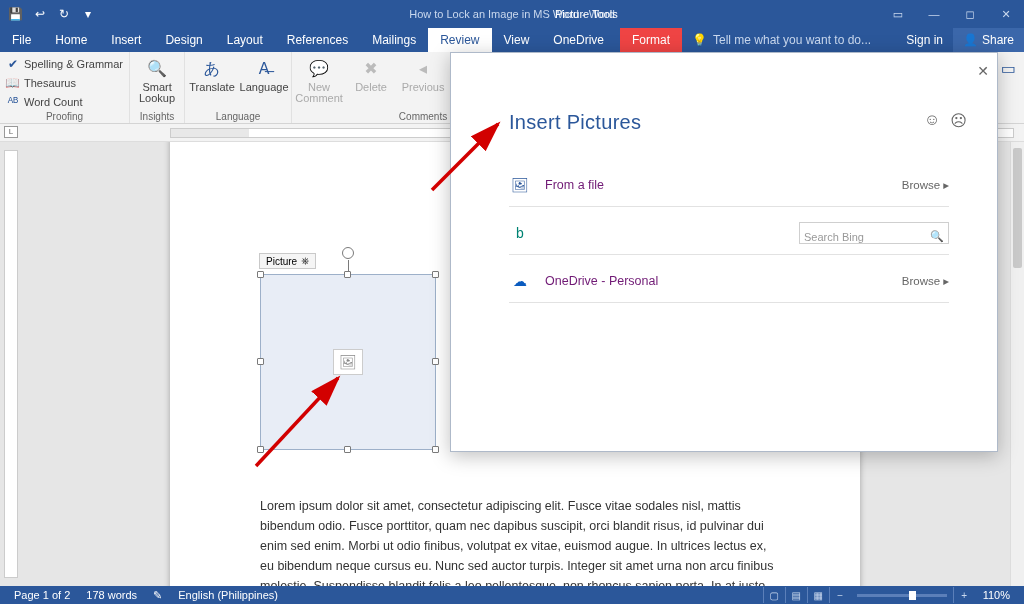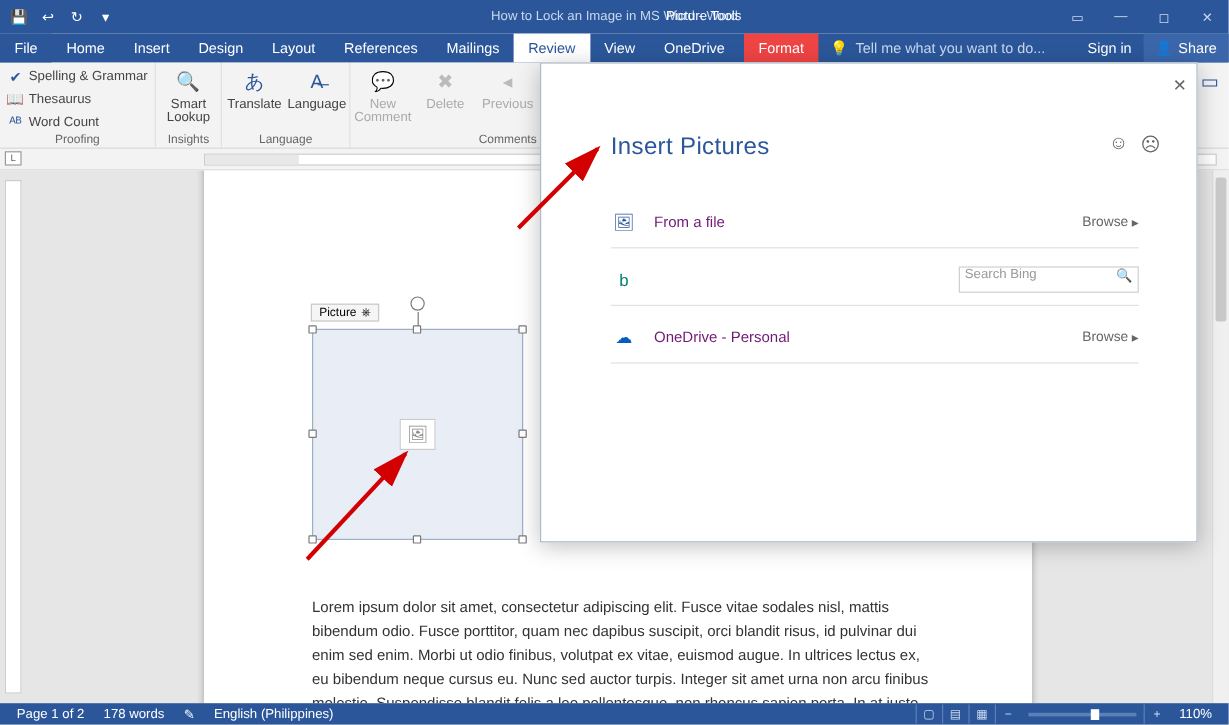--- a/index.html
+++ b/index.html
@@ -66,21 +66,21 @@
 
 
 .insert-pane { position:absolute; left:450px; top:52px; width:548px; height:400px; background:#fff; border:1px solid #aeb9c9; box-shadow:0 4px 18px rgba(0,0,0,.25); z-index:50; }
 .insert-pane .close { position:absolute; right:8px; top:10px; font-size:14px; color:#666; cursor:pointer; }
 .insert-pane .faces { position:absolute; right:30px; top:58px; display:flex; gap:10px; color:#666; font-size:16px; }
 .ip-title { position:absolute; left:58px; top:58px; font-size:20px; font-weight:300; color:#2b579a; letter-spacing:.3px; }
 .ip-row { position:absolute; left:58px; right:48px; height:44px; display:flex; align-items:center; border-bottom:1px solid #e2e2e2; }
 .ip-row .ic { width:22px; text-align:center; font-size:14px; color:#2b579a; margin-right:14px; }
 .ip-row .lab { flex:none; width:180px; color:#701a75; font-size:12.5px; }
 .ip-row .act { color:#666; font-size:11.5px; cursor:pointer; display:flex; align-items:center; gap:3px; margin-left:auto; }
-.ip-row .search { margin-left:auto; width:150px; height:22px; border:1px solid #cfcfcf; background:#fff; display:flex; align-items:flex-start; padding:0 4px; font-size:11px; color:#999; justify-content:space-between; }
+.ip-row .search { margin-left:auto; width:150px; height:22px; border:1px solid #cfcfcf; background:#fff; display:flex; align-items:flex-end; padding:0 4px; font-size:11px; color:#999; justify-content:space-between; }
 .r1{top:110px}.r2{top:158px}.r3{top:206px}
 
 
 .status { position:absolute; left:0; right:0; bottom:0; height:18px; background:#2b579a; color:#fff; font-size:11px; display:flex; align-items:center; padding:0 6px; }
 .status .sec { padding:0 8px; cursor:pointer; }
 .status .right { margin-left:auto; display:flex; align-items:center; }
 .viewbtn { width:22px; height:16px; border-left:1px solid #5b7fb9; display:flex; align-items:center; justify-content:center; color:#c9d8ee; font-size:10px; cursor:pointer; }
 .zoom-slider { width:90px; height:3px; background:#5b7fb9; margin:0 6px; position:relative; }
 .zoom-slider .knob { position:absolute; left:52px; top:-3px; width:7px; height:9px; background:#fff; }
 

